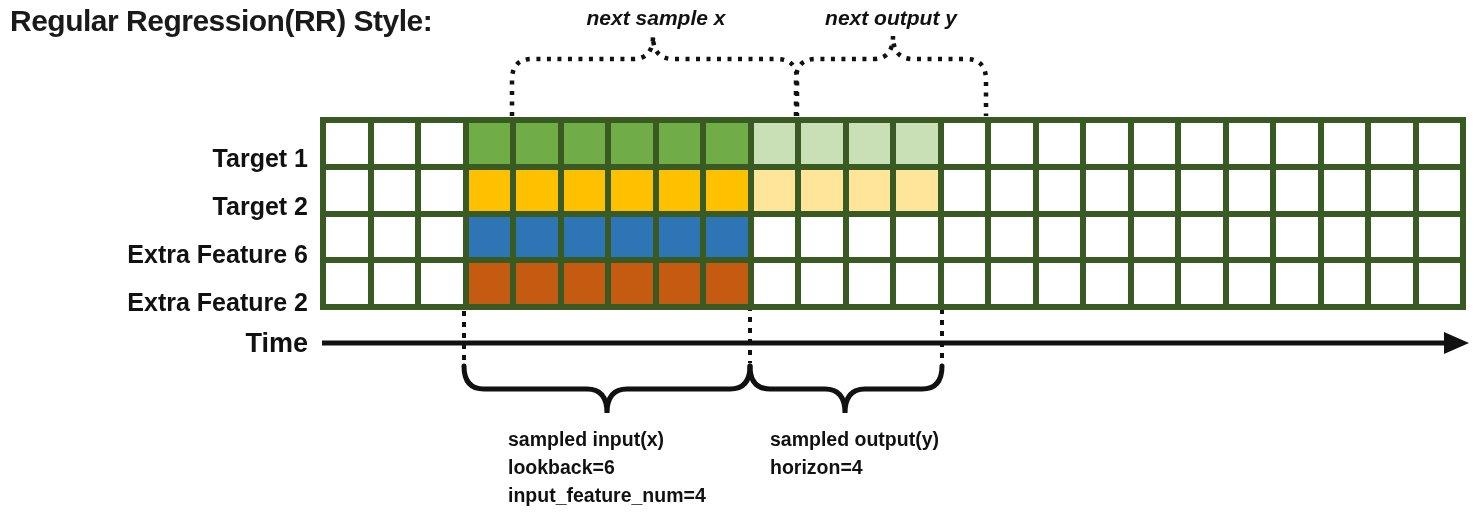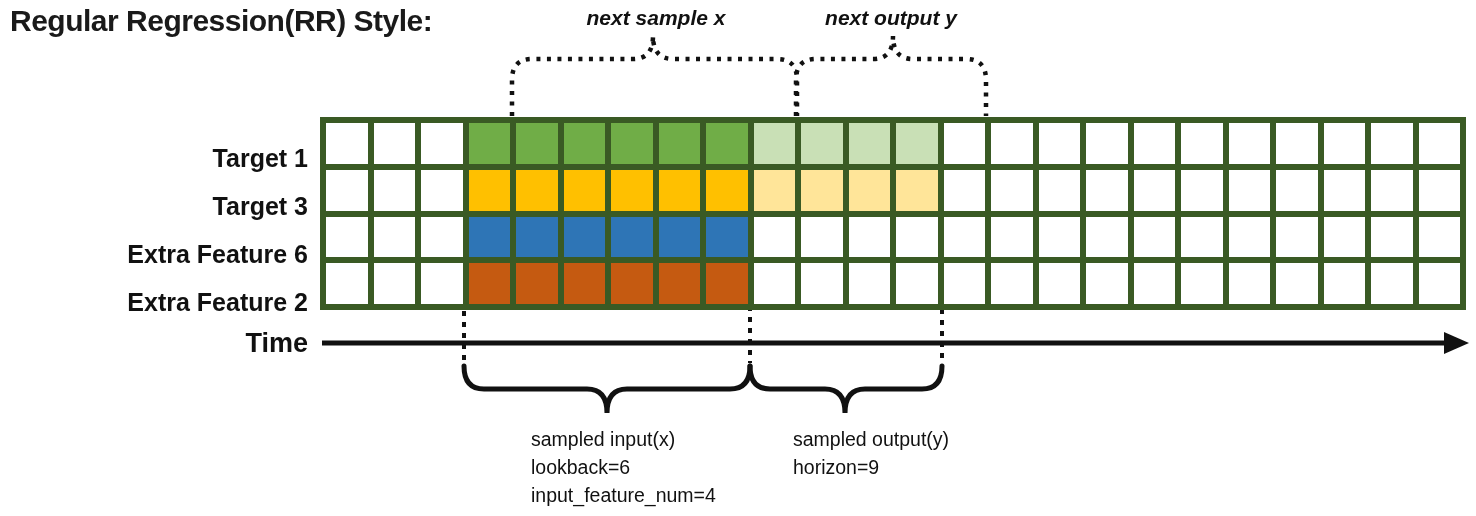--- a/index.html
+++ b/index.html
@@ -24,22 +24,22 @@
   .cell { background:#fff; }
 
   .row-labels { position:absolute; left:0; top:134px; width:308px; height:193px;
                 display:flex; flex-direction:column; }
   .row-label { flex:1; display:flex; align-items:center; justify-content:flex-end;
                font-size:25px; font-weight:bold; color:#111; white-space:nowrap; }
 
   .time-label { position:absolute; left:0; top:328px; width:308px; text-align:right;
                 font-size:27px; font-weight:bold; color:#111; }
 
-  .anno { position:absolute; top:425px; font-size:19.5px; font-weight:400;
-          color:#111; line-height:28px; white-space:nowrap;margin-left:23px; }
+  .anno { position:absolute; top:425px; font-size:19.5px; font-weight:700;
+          color:#111; line-height:28px; white-space:nowrap; }
   #anno-input { left:508px; }
   #anno-output { left:770px; }
 </style>
 </head>
 <body>
 
 <div id="canvas">
 
   <div class="title">Regular Regression(RR) Style:</div>
 
@@ -57,21 +57,21 @@
 
     <line x1="322" y1="343" x2="1448" y2="343" stroke="#111" stroke-width="5"></line>
     <polygon points="1444,332 1469,343 1444,354" fill="#111"></polygon>
 
     <path d="M464,366 Q464,389 484,389 L587,389 Q607,389 607,413 Q607,389 627,389 L730,389 Q750,389 750,366" fill="none" stroke="#111" stroke-width="5" stroke-linecap="round"></path>
     <path d="M750,366 Q750,389 770,389 L825,389 Q845,389 845,413 Q845,389 865,389 L922,389 Q942,389 942,366" fill="none" stroke="#111" stroke-width="5" stroke-linecap="round"></path>
   </svg>
 
   <div class="row-labels">
     <div class="row-label">Target 1</div>
-    <div class="row-label">Target 3</div>
+    <div class="row-label">Target 2</div>
     <div class="row-label">Extra Feature 6</div>
     <div class="row-label">Extra Feature 2</div>
   </div>
 
   <div class="grid">
       <div class="cell" style="background: rgb(255, 255, 255);"></div>
       <div class="cell" style="background: rgb(255, 255, 255);"></div>
       <div class="cell" style="background: rgb(255, 255, 255);"></div>
       <div class="cell" style="background: rgb(112, 173, 71);"></div>
       <div class="cell" style="background: rgb(112, 173, 71);"></div>
@@ -170,16 +170,16 @@
 
   <div class="time-label">Time</div>
 
   <div class="anno" id="anno-input">
     <div>sampled input(x)</div>
     <div>lookback=6</div>
     <div>input_feature_num=4</div>
   </div>
   <div class="anno" id="anno-output">
     <div>sampled output(y)</div>
-    <div>horizon=9</div>
+    <div>horizon=4</div>
   </div>
 
 </div>
 
 </body></html>

